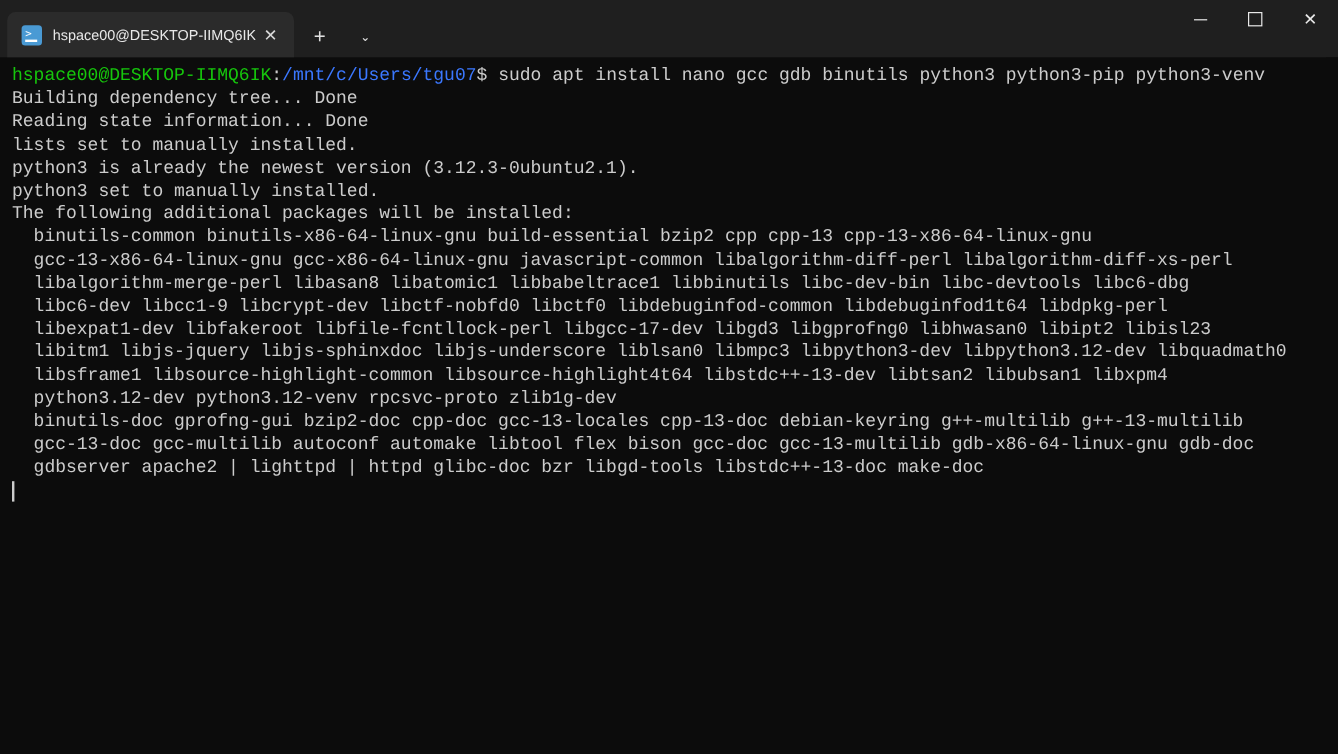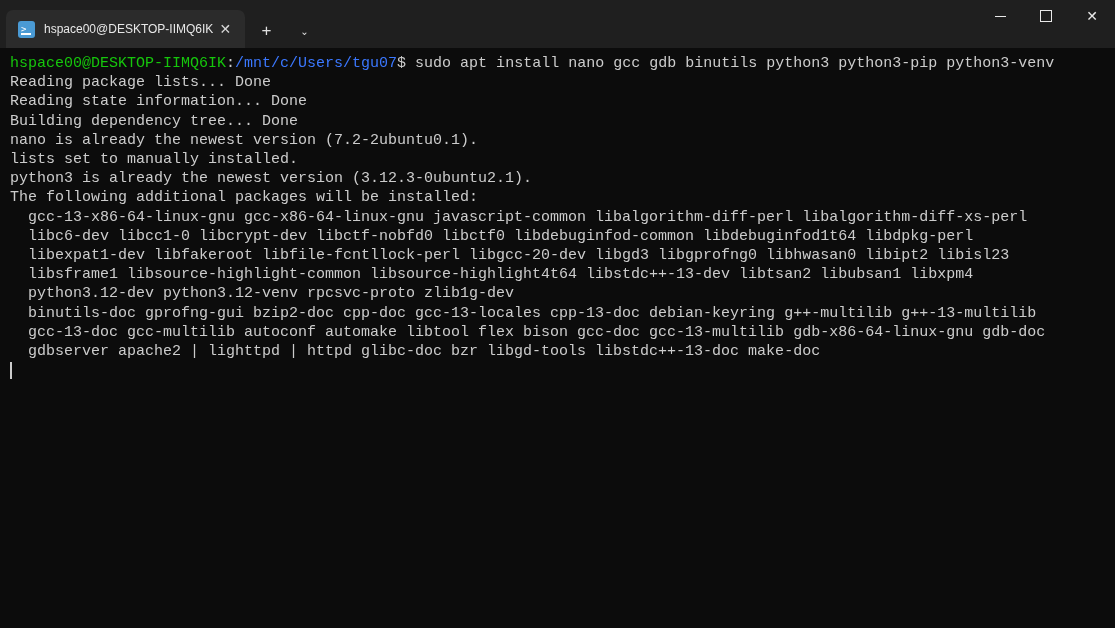--- a/index.html
+++ b/index.html
@@ -207,30 +207,32 @@
           <span class="max-box"></span>
         </div>
       <div class="wc close">✕</div>
     </div>
   </div>
 
   <div class="term">
 
     <div class="line"><span class="user">hspace00@DESKTOP-IIMQ6IK</span><span class="plain">:</span><span class="path">/mnt/c/Users/tgu07</span><span class="plain">$</span><span class="plain"> sudo apt install nano gcc gdb binutils python3 python3-pip python3-venv</span></div>
 
-    <div class="line">Reading package lists... Done</div>
+    <div class="line">Building dependency tree... Done</div>
     <div class="line">Reading state information... Done</div>
-    <div class="line">Building dependency tree... Done</div>
-    <div class="line">nano is already the newest version (7.2-2ubuntu0.1).</div>
     <div class="line">lists set to manually installed.</div>
     <div class="line">python3 is already the newest version (3.12.3-0ubuntu2.1).</div>
+    <div class="line">python3 set to manually installed.</div>
     <div class="line">The following additional packages will be installed:</div>
+    <div class="line">  binutils-common binutils-x86-64-linux-gnu build-essential bzip2 cpp cpp-13 cpp-13-x86-64-linux-gnu</div>
     <div class="line">  gcc-13-x86-64-linux-gnu gcc-x86-64-linux-gnu javascript-common libalgorithm-diff-perl libalgorithm-diff-xs-perl</div>
-    <div class="line">  libc6-dev libcc1-0 libcrypt-dev libctf-nobfd0 libctf0 libdebuginfod-common libdebuginfod1t64 libdpkg-perl</div>
-    <div class="line">  libexpat1-dev libfakeroot libfile-fcntllock-perl libgcc-20-dev libgd3 libgprofng0 libhwasan0 libipt2 libisl23</div>
+    <div class="line">  libalgorithm-merge-perl libasan8 libatomic1 libbabeltrace1 libbinutils libc-dev-bin libc-devtools libc6-dbg</div>
+    <div class="line">  libc6-dev libcc1-9 libcrypt-dev libctf-nobfd0 libctf0 libdebuginfod-common libdebuginfod1t64 libdpkg-perl</div>
+    <div class="line">  libexpat1-dev libfakeroot libfile-fcntllock-perl libgcc-17-dev libgd3 libgprofng0 libhwasan0 libipt2 libisl23</div>
+    <div class="line">  libitm1 libjs-jquery libjs-sphinxdoc libjs-underscore liblsan0 libmpc3 libpython3-dev libpython3.12-dev libquadmath0</div>
     <div class="line">  libsframe1 libsource-highlight-common libsource-highlight4t64 libstdc++-13-dev libtsan2 libubsan1 libxpm4</div>
     <div class="line">  python3.12-dev python3.12-venv rpcsvc-proto zlib1g-dev</div>
     <div class="line">  binutils-doc gprofng-gui bzip2-doc cpp-doc gcc-13-locales cpp-13-doc debian-keyring g++-multilib g++-13-multilib</div>
     <div class="line">  gcc-13-doc gcc-multilib autoconf automake libtool flex bison gcc-doc gcc-13-multilib gdb-x86-64-linux-gnu gdb-doc</div>
     <div class="line">  gdbserver apache2 | lighttpd | httpd glibc-doc bzr libgd-tools libstdc++-13-doc make-doc</div>
 
     <div class="line cursor-line">
       <span class="cursor"></span>
     </div>
   </div>

